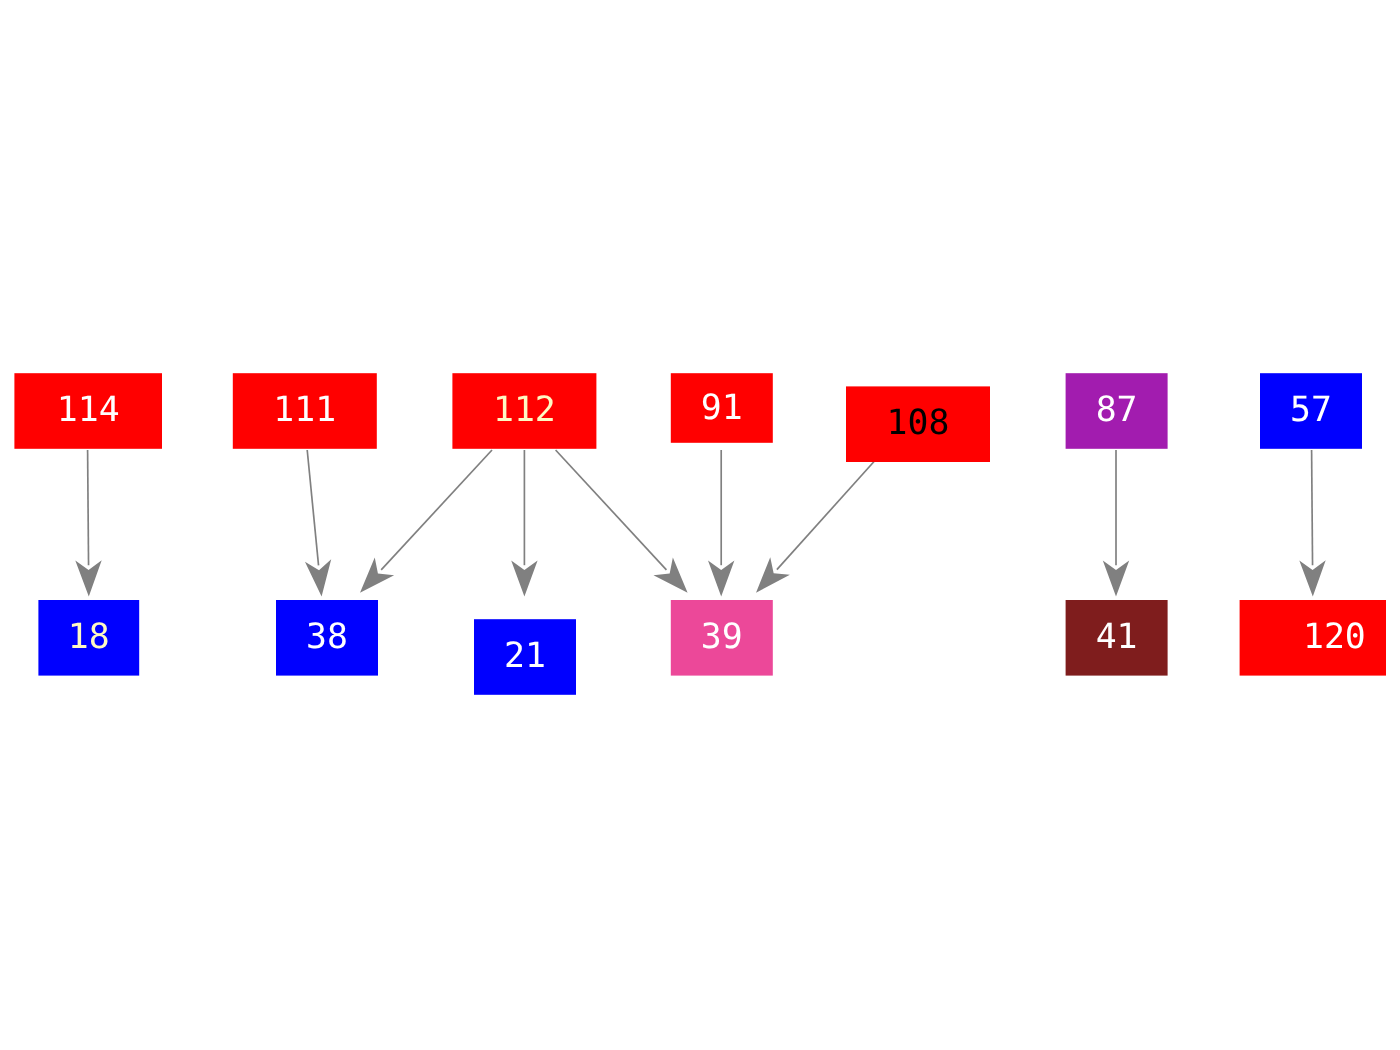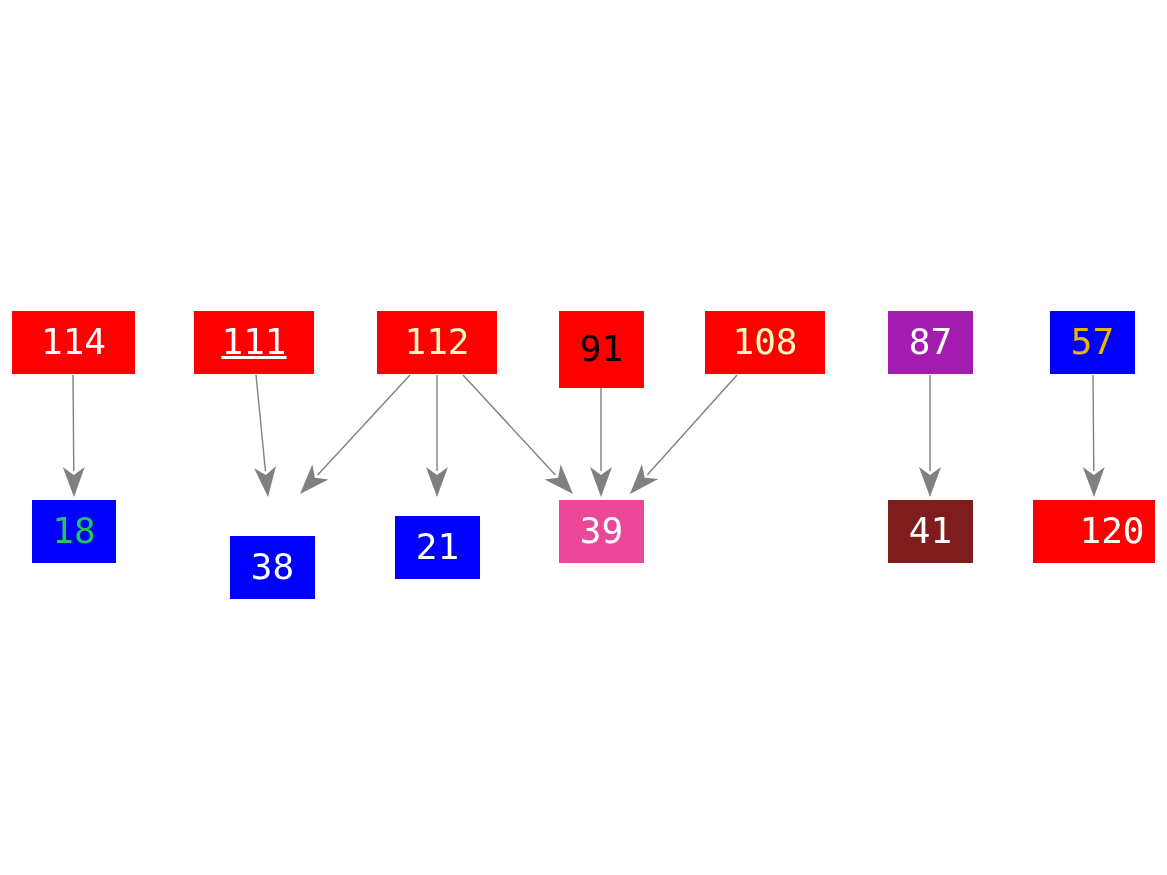--- a/index.html
+++ b/index.html
@@ -26,21 +26,21 @@
     pointer-events: none;
   }
   .node {
     position: absolute;
     box-sizing: border-box;
     display: flex;
     align-items: center;
     justify-content: center;
     color: #ffffff;
     font-family: "DejaVu Sans Mono", monospace;
-    font-size: 36px;
+    font-size: 29px;
     line-height: 1;
     letter-spacing: 0px;
     user-select: none;
   }
   .node-label {
     display: block;
     transform: translateY(-1px);
   }
 </style>
 </head>
@@ -82,42 +82,42 @@
       </g>
       <g>
         <line x1="1093" y1="375" x2="1093.7868924047305" y2="471.00087337711443" stroke="#808080" stroke-width="1.4"></line>
         <polygon points="1094,497 1082.7544761265451,467.09116864851524 1093.8196781886181,475.0007390114045 1104.7537371151404,466.91084683713336" fill="#808080"></polygon>
       </g>
     </svg>
   <div id="node-layer">
       <div class="node" style="left: 12px; top: 311px; width: 123px; height: 63px; background: rgb(255, 0, 0); color: rgb(255, 255, 255);">
         <span class="node-label">114</span>
       </div>
-      <div class="node" style="left: 194px; top: 311px; width: 120px; height: 63px; background: rgb(255, 0, 0); color: rgb(255, 255, 255); text-decoration: underline;">
+      <div class="node" style="left: 194px; top: 311px; width: 120px; height: 63px; background: rgb(255, 0, 0); color: rgb(255, 255, 255);">
         <span class="node-label">111</span>
       </div>
       <div class="node" style="left: 377px; top: 311px; width: 120px; height: 63px; background: rgb(255, 0, 0); color: #fef9c3;">
         <span class="node-label">112</span>
       </div>
-      <div class="node" style="left: 559px; top: 311px; width: 85px; height: 77px; background: rgb(255, 0, 0); color: #000000;">
+      <div class="node" style="left: 559px; top: 311px; width: 85px; height: 58px; background: rgb(255, 0, 0); color: #ffffff;">
         <span class="node-label">91</span>
       </div>
-      <div class="node" style="left: 705px; top: 311px; width: 120px; height: 63px; background: rgb(255, 0, 0); color: #fef9c3;">
+      <div class="node" style="left: 705px; top: 322px; width: 120px; height: 63px; background: rgb(255, 0, 0); color: #000000;">
         <span class="node-label">108</span>
       </div>
       <div class="node" style="left: 888px; top: 311px; width: 85px; height: 63px; background: #a21caf; color: rgb(255, 255, 255);">
         <span class="node-label">87</span>
       </div>
-      <div class="node" style="left: 1050px; top: 311px; width: 85px; height: 63px; background: rgb(0, 0, 255); color: #eab308;">
+      <div class="node" style="left: 1050px; top: 311px; width: 85px; height: 63px; background: rgb(0, 0, 255); color: #ffffff;">
         <span class="node-label">57</span>
       </div>
-      <div class="node" style="left: 32px; top: 500px; width: 84px; height: 63px; background: rgb(0, 0, 255); color: #22c55e;">
+      <div class="node" style="left: 32px; top: 500px; width: 84px; height: 63px; background: rgb(0, 0, 255); color: #fef9c3;">
         <span class="node-label">18</span>
       </div>
-      <div class="node" style="left: 230px; top: 500px; width: 85px; height: 63px; background: rgb(0, 0, 255); color: rgb(255, 255, 255); margin-top: 36px;">
+      <div class="node" style="left: 230px; top: 500px; width: 85px; height: 63px; background: rgb(0, 0, 255); color: rgb(255, 255, 255);">
         <span class="node-label">38</span>
       </div>
       <div class="node" style="left: 395px; top: 516px; width: 85px; height: 63px; background: rgb(0, 0, 255); color: rgb(255, 255, 255);">
         <span class="node-label">21</span>
       </div>
       <div class="node" style="left: 559px; top: 500px; width: 85px; height: 63px; background: #ec4899; color: rgb(255, 255, 255);">
         <span class="node-label">39</span>
       </div>
       <div class="node" style="left: 888px; top: 500px; width: 85px; height: 63px; background: #7f1d1d; color: rgb(255, 255, 255);">
         <span class="node-label">41</span>

